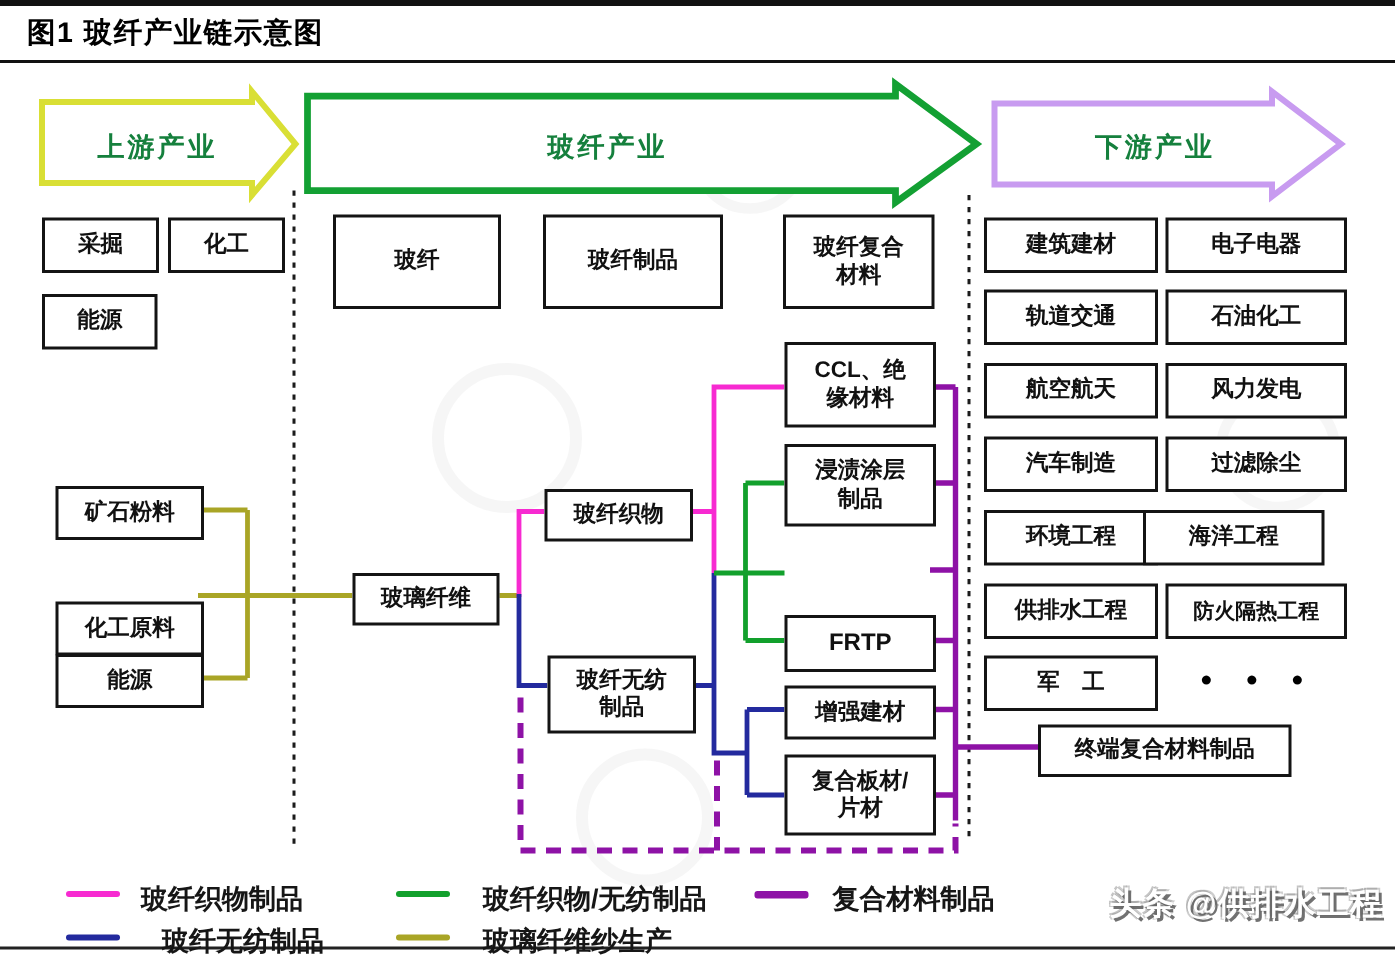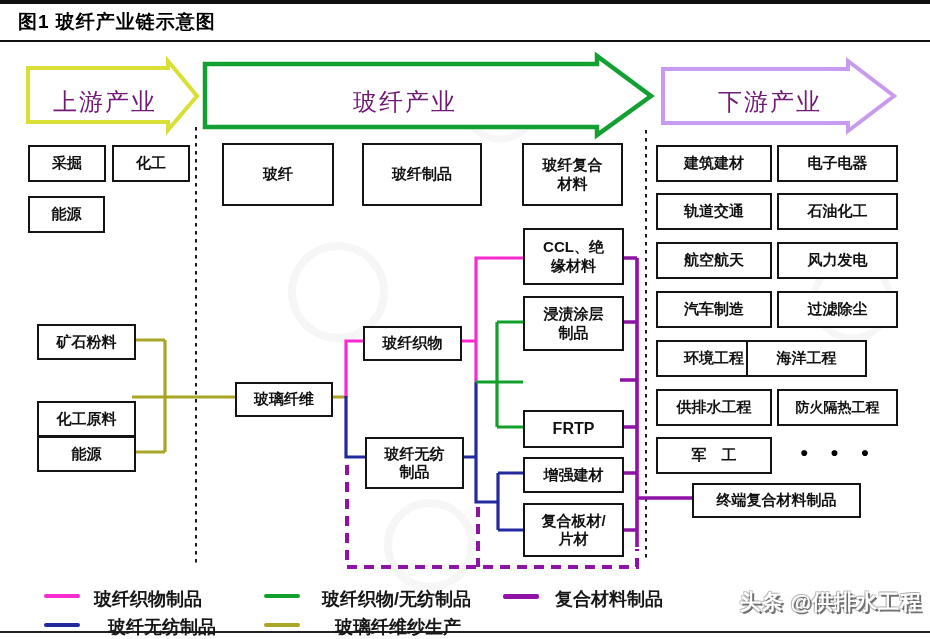--- a/index.html
+++ b/index.html
@@ -12,22 +12,22 @@
     position:absolute;left:18px;top:9px;font-size:19px;font-weight:bold;
     letter-spacing:1px;color:#000;
   }
   svg.lines{position:absolute;left:0;top:0;}
   .box{
     position:absolute;border:2.5px solid #141414;background:#fff;
     display:flex;align-items:center;justify-content:center;text-align:center;
     font-weight:bold;font-size:15px;line-height:1.22;white-space:pre-line;z-index:3;
   }
   .arrow-label{
-    position:absolute;text-align:center;font-size:24px;font-weight:normal;z-index:3;
-    letter-spacing:2px;color:#701a75;
+    position:absolute;text-align:center;font-size:18px;font-weight:bold;z-index:3;
+    letter-spacing:2px;color:#15803d;
   }
   .dots{
     position:absolute;font-size:14px;font-weight:bold;letter-spacing:9px;z-index:3;color:#000;
   }
   .legend-label{
     position:absolute;font-size:18px;font-weight:bold;color:#161616;z-index:3;white-space:nowrap;
   }
   .swatch{position:absolute;height:4px;width:36px;border-radius:2px;z-index:3;}
   .sw-magenta{background:#f72ad1;}
   .sw-blue{background:#232a9e;}
@@ -113,32 +113,32 @@
 
   <div class="box" style="left:656px;top:145px;width:112px;height:33px;">建筑建材</div>
   <div class="box" style="left:777px;top:145px;width:117px;height:33px;">电子电器</div>
   <div class="box" style="left:656px;top:193px;width:112px;height:33px;">轨道交通</div>
   <div class="box" style="left:777px;top:193px;width:117px;height:33px;">石油化工</div>
   <div class="box" style="left:656px;top:242px;width:112px;height:33px;">航空航天</div>
   <div class="box" style="left:777px;top:242px;width:117px;height:33px;">风力发电</div>
   <div class="box" style="left:656px;top:291px;width:112px;height:33px;">汽车制造</div>
   <div class="box" style="left:777px;top:291px;width:117px;height:33px;">过滤除尘</div>
   <div class="box" style="left:656px;top:340px;width:112px;height:33px;">环境工程</div>
-  <div class="box" style="left:746px;top:340px;width:117px;height:33px;text-align:right;">海洋工程</div>
+  <div class="box" style="left:762px;top:340px;width:117px;height:33px;text-align:right;">海洋工程</div>
   <div class="box" style="left:656px;top:389px;width:112px;height:33px;">供排水工程</div>
   <div class="box" style="left:777px;top:389px;width:117px;height:33px;font-size:14px;">防火隔热工程</div>
   <div class="box" style="left:656px;top:437px;width:112px;height:33px;">军　工</div>
   <div class="dots" style="left:800px;top:444px;width:90px;">● ● ●</div>
 
   <div class="swatch sw-magenta" style="left:44px;top:594px;"></div>
   <div class="legend-label" style="left:94px;top:587px;">玻纤织物制品</div>
   <div class="swatch sw-green" style="left:264px;top:594px;"></div>
   <div class="legend-label" style="left:322px;top:587px;">玻纤织物/无纺制品</div>
   <div class="swatch sw-purple" style="left:503px;top:594px;"></div>
   <div class="legend-label" style="left:555px;top:587px;">复合材料制品</div>
 
   <div class="swatch sw-blue" style="left:44px;top:623px;"></div>
   <div class="legend-label" style="left:108px;top:615px;">玻纤无纺制品</div>
   <div class="swatch sw-olive" style="left:264px;top:623px;"></div>
-  <div class="legend-label" style="left:322px;top:615px;margin-left:13px;">玻璃纤维纱生产</div>
+  <div class="legend-label" style="left:322px;top:615px;">玻璃纤维纱生产</div>
 
   <div class="watermark">头条 @供排水工程</div>
 </div>
 
 </body></html>

